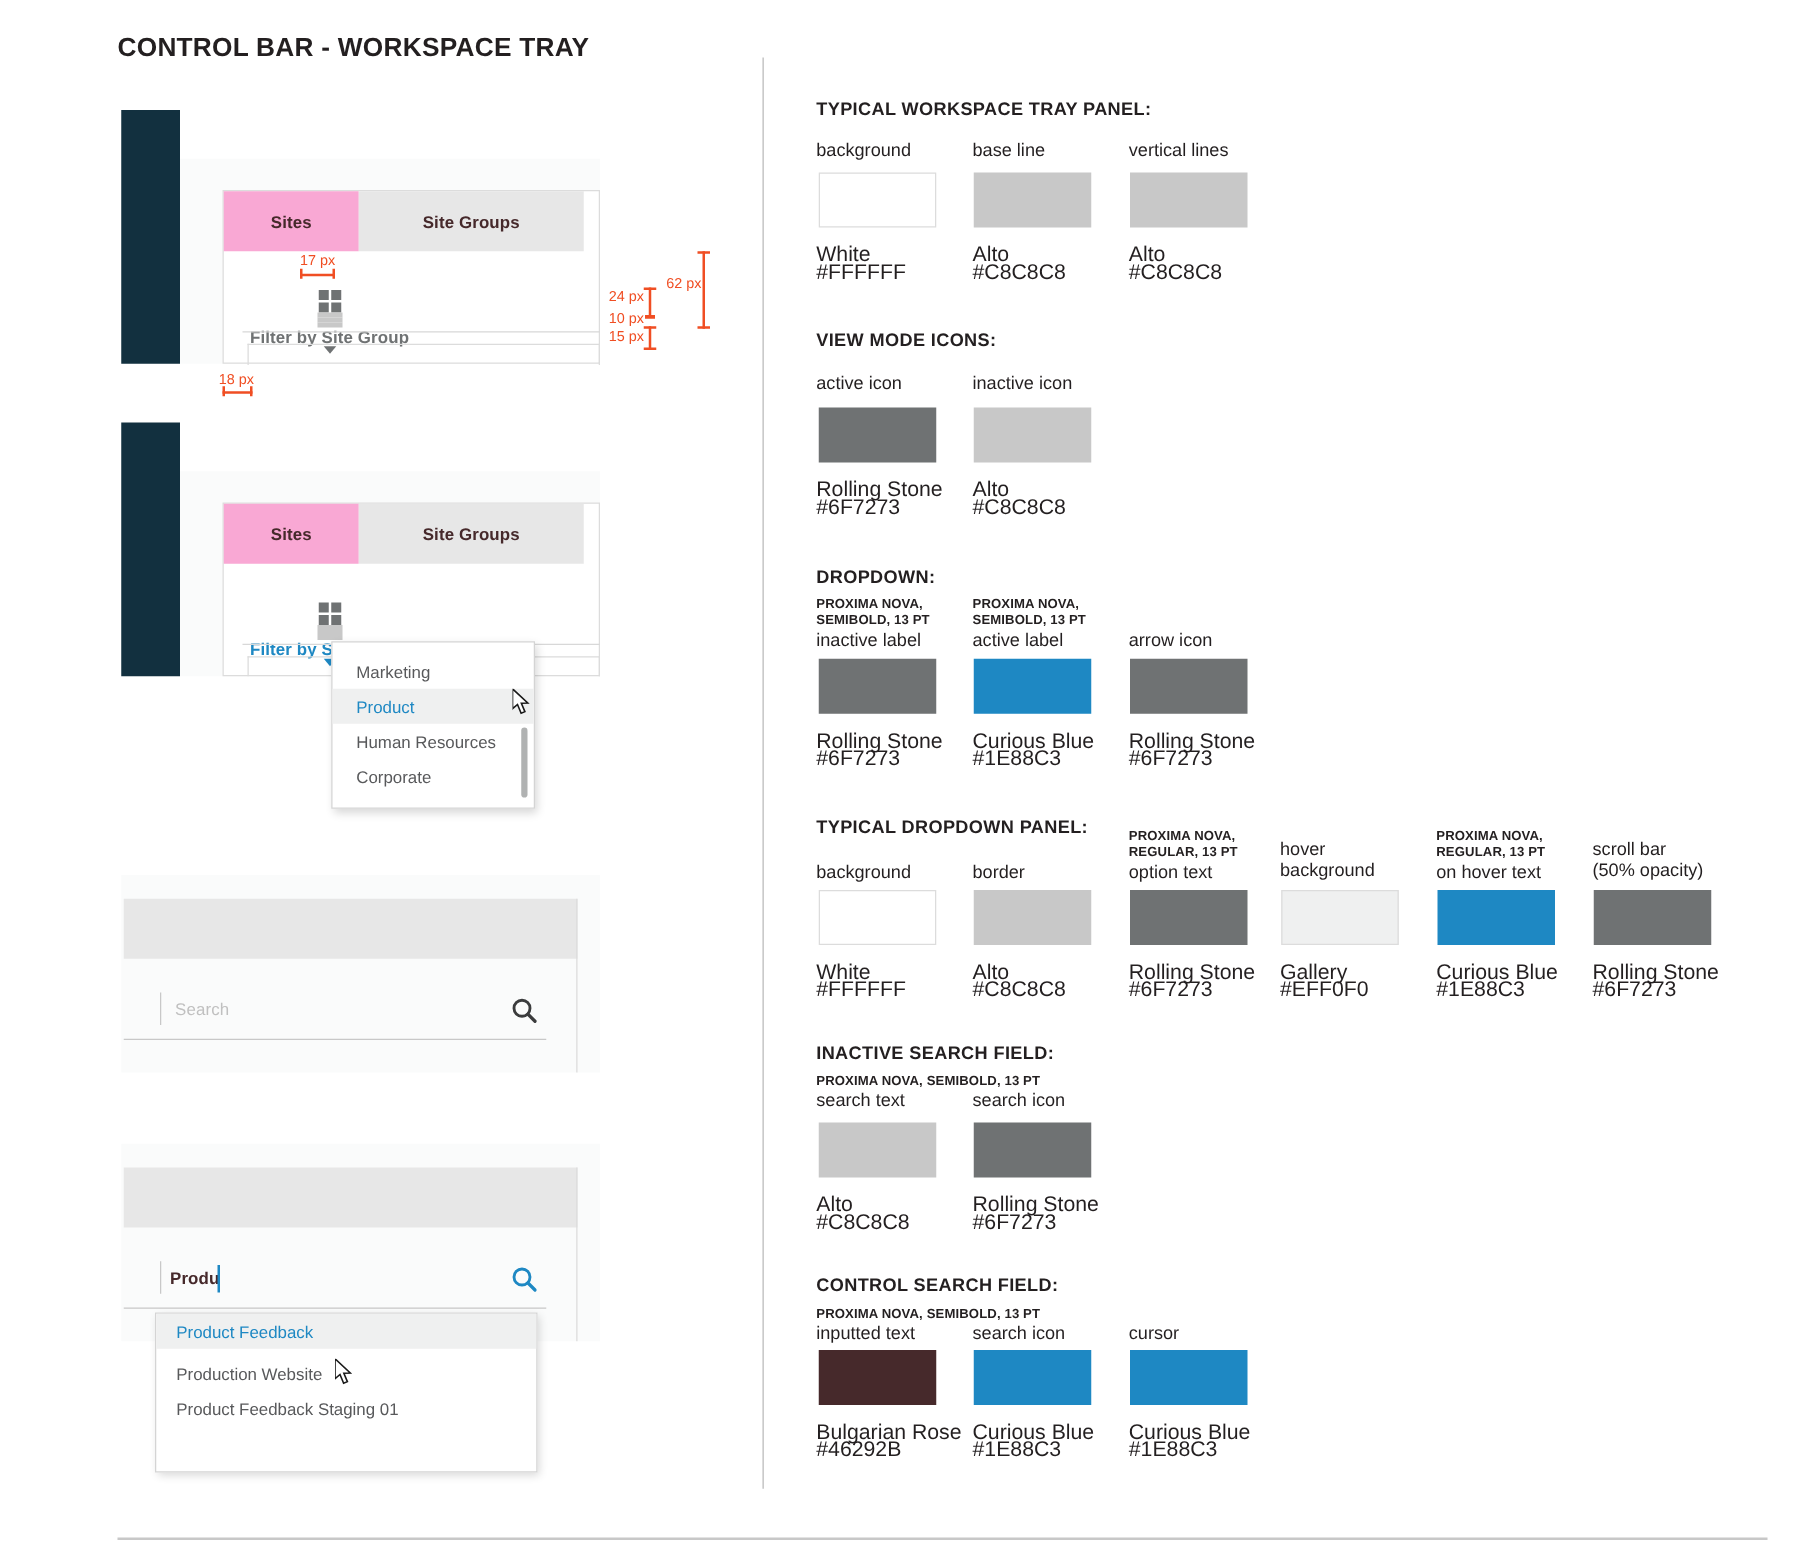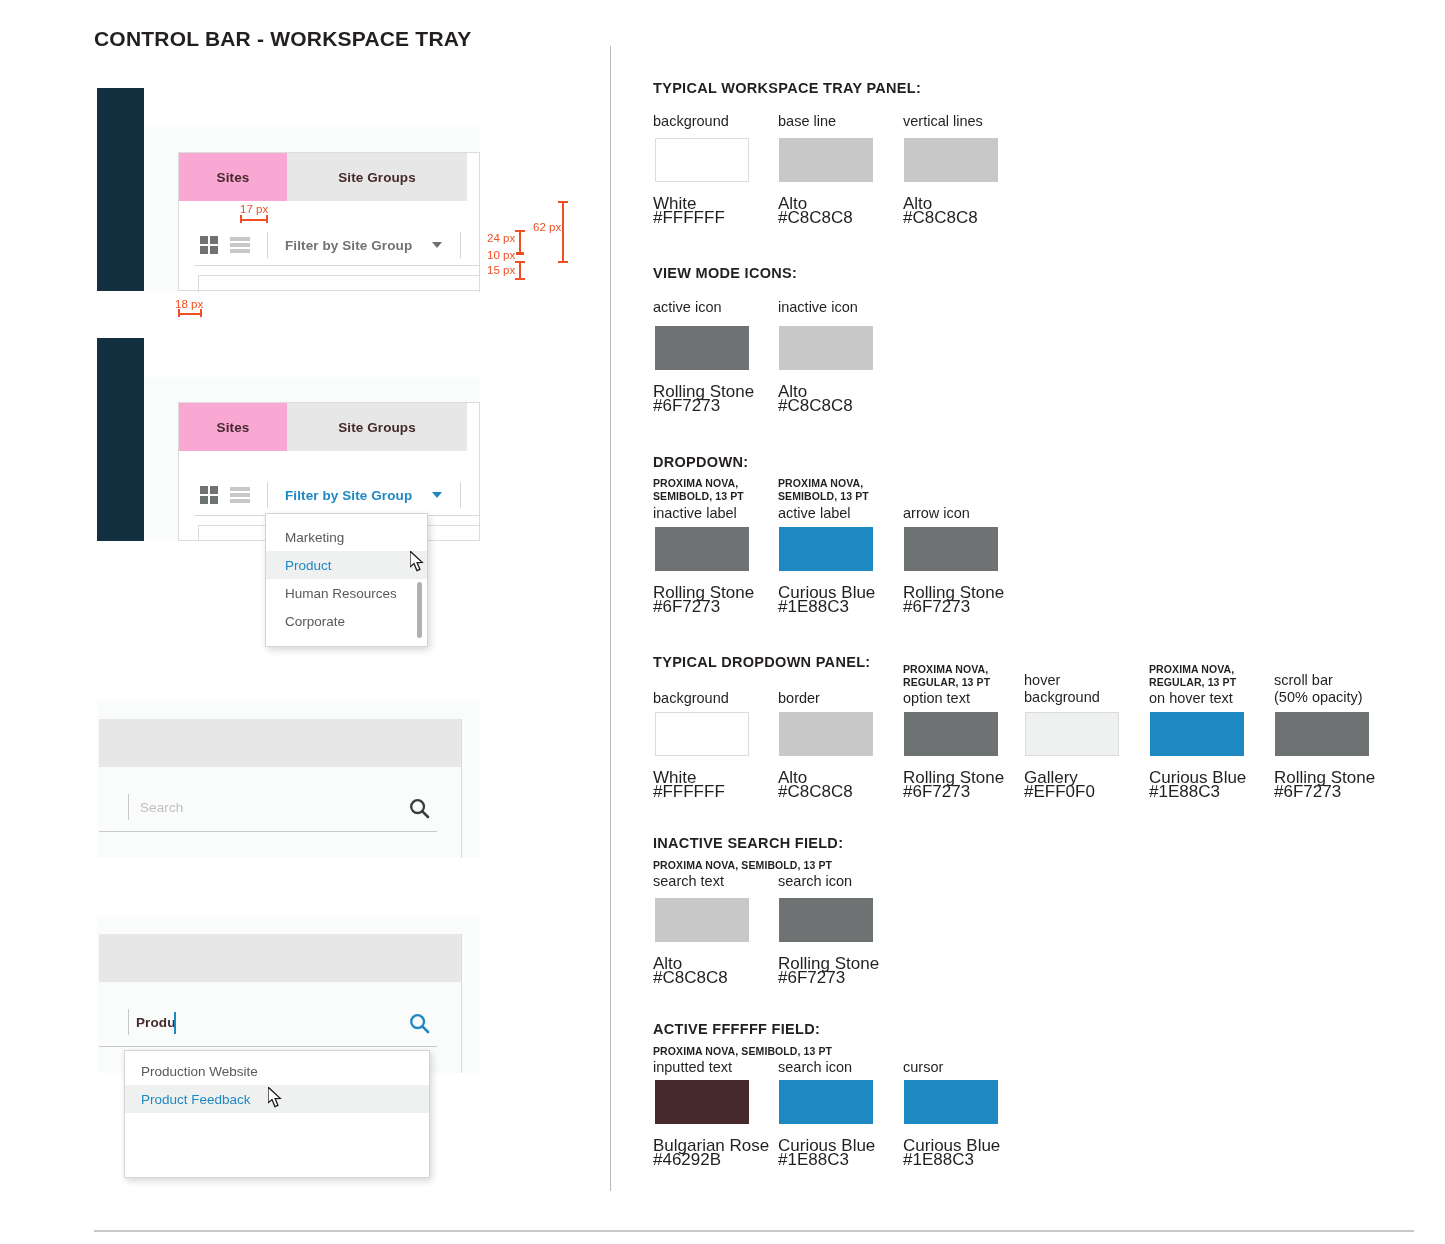--- a/index.html
+++ b/index.html
@@ -66,21 +66,21 @@
     justify-content: center;
     font-size: 13.5px;
     font-weight: bold;
     color: #46292b;
     letter-spacing: 0.1px;
     box-sizing: border-box;
   }
   .tab.active { background: #f9a8d4; }
   .tab.inactive { background: #e7e7e7; }
 
-  .ctrl-row { position: absolute; display: flex; align-items: center; }
+  .ctrl-row { position: absolute; display: flex; align-items: center; flex-direction: column; }
 
   
   .icon-grid {
     width: 18px; height: 18px;
     display: grid;
     grid-template-columns: 8px 8px;
     grid-template-rows: 8px 8px;
     gap: 2px;
   }
   .icon-grid i { background: #6f7273; display: block; }
@@ -359,22 +359,23 @@
     <div class="search-text value" style="left:136px; top:1015px;">Produ</div>
     <div class="search-caret" style="left:174px; top:1012px; height:22px;"></div>
     <svg class="mag" style="left:409px; top:1013px;" width="21" height="21" viewBox="0 0 21 21">
       <circle cx="8.6" cy="8.6" r="6.4" fill="none" stroke="#1e88c3" stroke-width="2.3"></circle>
       <line x1="13.4" y1="13.4" x2="19" y2="19" stroke="#1e88c3" stroke-width="2.6" stroke-linecap="round"></line>
     </svg>
     <div class="search-underline" style="left:99px; top:1046px; width:338px;"></div>
   </div>
 
   <div class="dd-panel" style="left:124px; top:1050px; width:306px; height:128px;">
+    <div class="dd-option hover" style="padding-left:16px;">Product Feedback</div>
     <div class="dd-option" style="margin-top:6px; padding-left:16px;">Production Website</div>
-    <div class="dd-option hover" style="padding-left:16px;">Product Feedback</div>
+    <div class="dd-option" style="padding-left:16px;">Product Feedback Staging 01</div>
   </div>
 
   <svg class="cursor-arrow" style="left:268px; top:1087px;" width="15" height="21" viewBox="0 0 15 21">
     <polygon points="0,0 0,16 4,12.6 6.9,19.6 9.9,18.3 7.1,11.6 12.2,11.4" fill="#ffffff" stroke="#1a1a1a" stroke-width="1.3"></polygon>
   </svg>
 </div>
 
 <div class="spec-section-title" style="left:653px; top:80px;">TYPICAL WORKSPACE TRAY PANEL:</div>
 <div class="spec-item-label" style="left:653px; top:113px;">background</div>
 <div class="swatch outlined" style="left:655px; top:138px; background:#FFFFFF;"></div>
@@ -464,21 +465,21 @@
 <div class="spec-item-label" style="left:653px; top:873px;">search text</div>
 <div class="swatch" style="left:655px; top:898px; background:#C8C8C8;"></div>
 <div class="spec-color-name" style="left:653px; top:957px;">Alto</div>
 <div class="spec-color-name" style="left:653px; top:971px;">#C8C8C8</div>
 
 <div class="spec-item-label" style="left:778px; top:873px;">search icon</div>
 <div class="swatch" style="left:779px; top:898px; background:#6F7273;"></div>
 <div class="spec-color-name" style="left:778px; top:957px;">Rolling Stone</div>
 <div class="spec-color-name" style="left:778px; top:971px;">#6F7273</div>
 
-<div class="spec-section-title" style="left:653px; top:1021px;">ACTIVE FFFFFF FIELD:</div>
+<div class="spec-section-title" style="left:653px; top:1021px;">CONTROL SEARCH FIELD:</div>
 <div class="spec-font-note" style="left:653px; top:1045px;">PROXIMA NOVA, SEMIBOLD, 13 PT</div>
 <div class="spec-item-label" style="left:653px; top:1059px;">inputted text</div>
 <div class="swatch" style="left:655px; top:1080px; background:#46292B;"></div>
 <div class="spec-color-name" style="left:653px; top:1139px;">Bulgarian Rose</div>
 <div class="spec-color-name" style="left:653px; top:1153px;">#46292B</div>
 
 <div class="spec-item-label" style="left:778px; top:1059px;">search icon</div>
 <div class="swatch" style="left:779px; top:1080px; background:#1E88C3;"></div>
 <div class="spec-color-name" style="left:778px; top:1139px;">Curious Blue</div>
 <div class="spec-color-name" style="left:778px; top:1153px;">#1E88C3</div>

